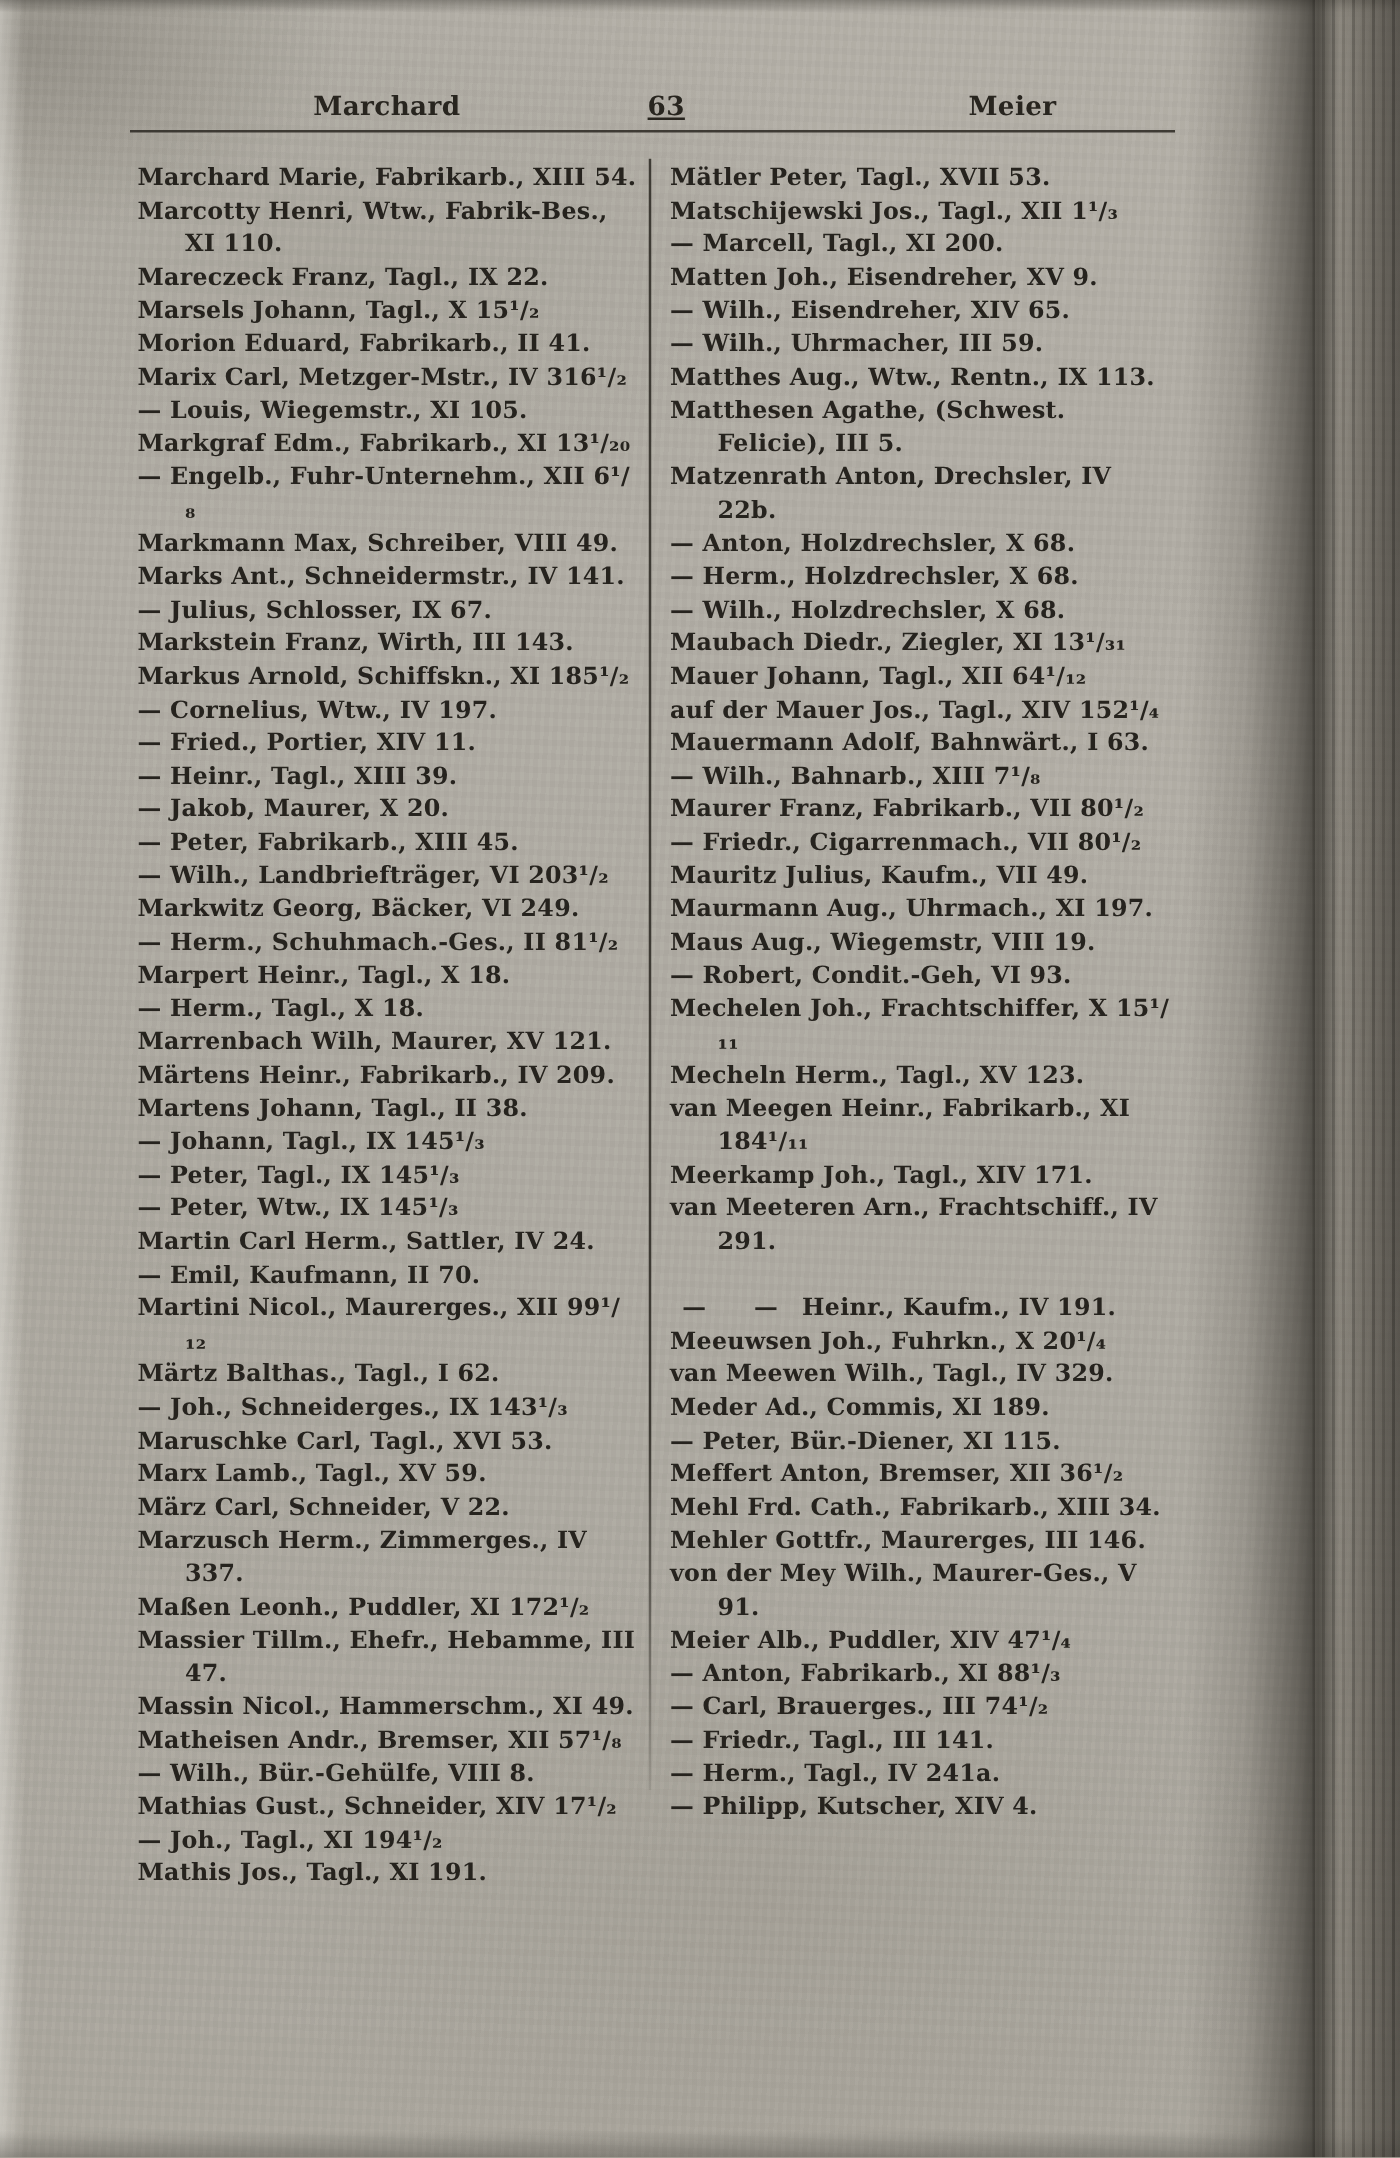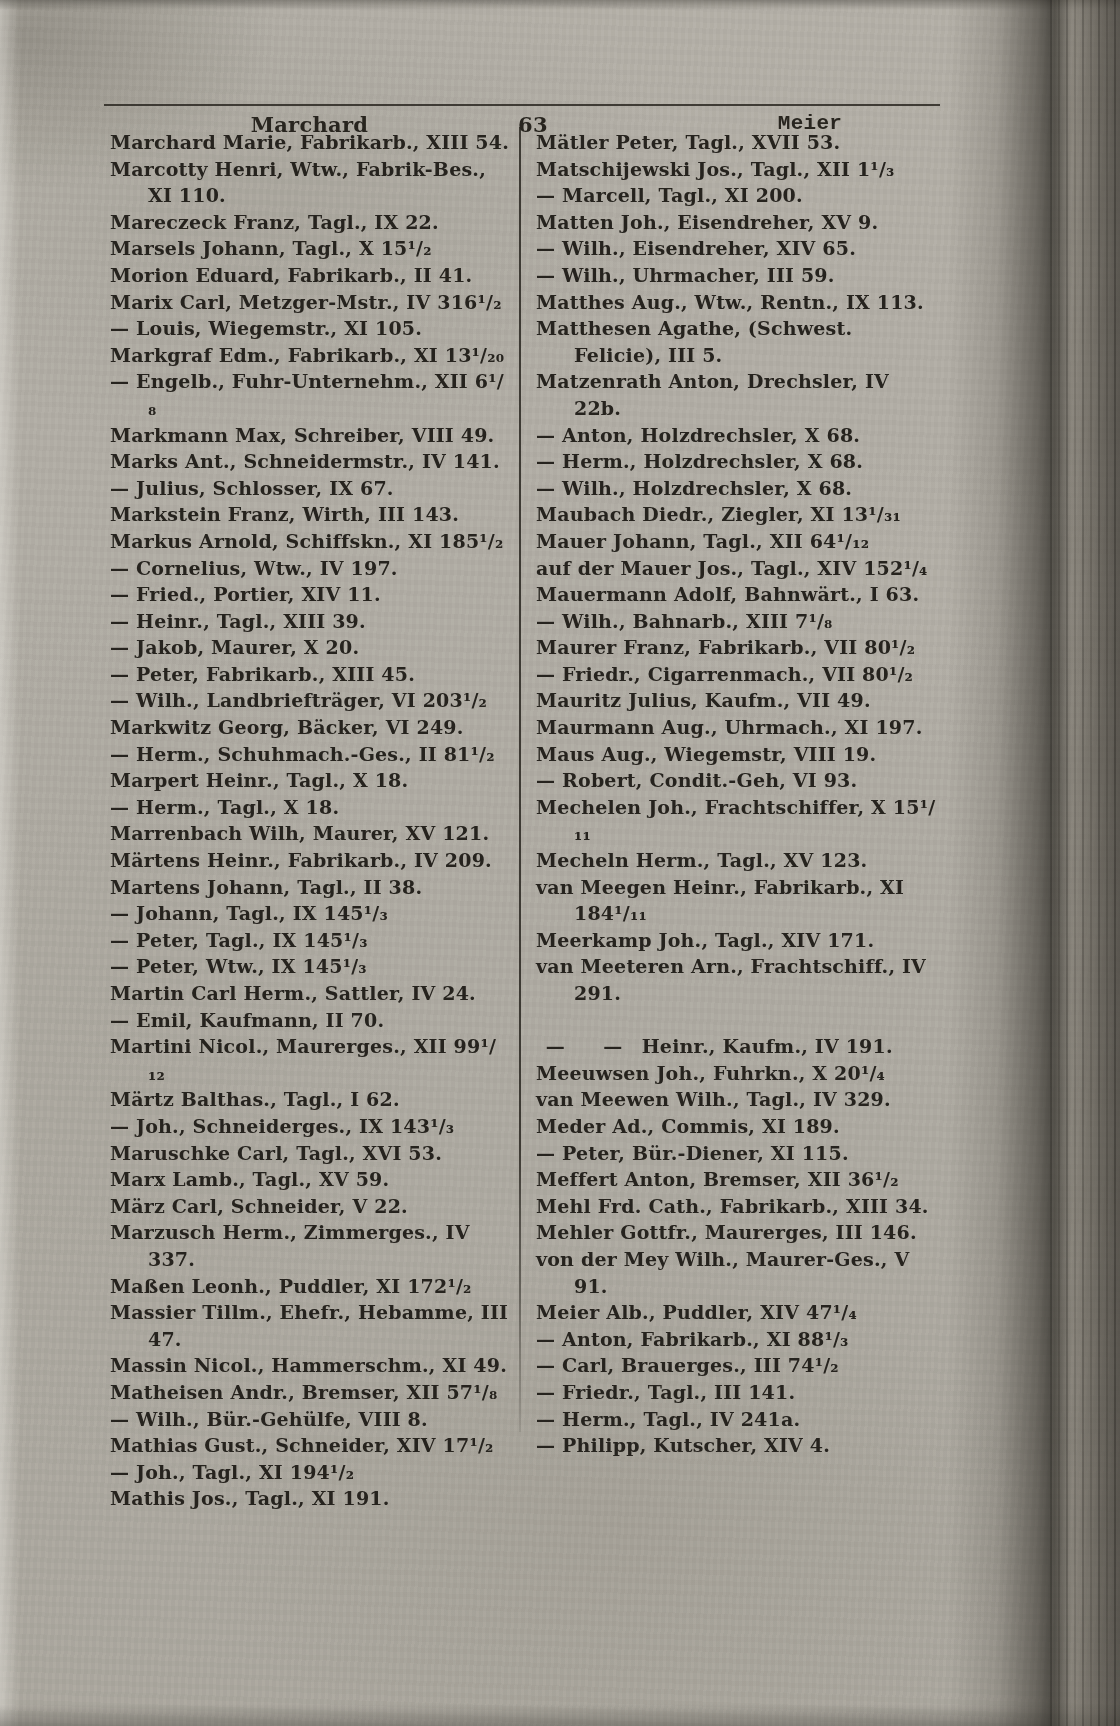--- a/index.html
+++ b/index.html
@@ -49,24 +49,24 @@
       rgba(44,41,36,0.72) 100%);
   }
   .page-stack {
     position:absolute; top:0; bottom:0; left:1050px; width:70px; opacity:.55;
     background:repeating-linear-gradient(to right,
       rgba(28,26,22,0.40) 0 2px,
       rgba(135,130,120,0.30) 2px 8px,
       rgba(60,56,49,0.35) 8px 10px,
       rgba(150,145,134,0.22) 10px 16px);
   }
-  .hdr { position:absolute; top:72px; font-size:21px; font-weight:bold; color:#28251f; letter-spacing:.3px;margin-top:40px; }
+  .hdr { position:absolute; top:72px; font-size:21px; font-weight:bold; color:#28251f; letter-spacing:.3px; }
   .hdr-left   { left:112px; width:395px; text-align:center; }
-  .hdr-center { left:478px; width:110px; text-align:center; }
-  .hdr-right  { left:700px; width:220px; text-align:center;font-family:Liberation Mono, monospace; }
+  .hdr-center { left:478px; width:110px; text-align:center;text-decoration:underline; }
+  .hdr-right  { left:700px; width:220px; text-align:center; }
   .hdr-rule {
     position:absolute; top:104px; left:104px; width:836px; height:2px;
     background:rgba(42,39,33,0.85);
   }
   .col-divider {
     position:absolute; top:127px; left:519px; width:2px; height:1305px;
     background:linear-gradient(to bottom,
       rgba(42,39,33,0.85) 0 78%, rgba(42,39,33,0.45) 92%, rgba(42,39,33,0.1));
   }
   .col {

